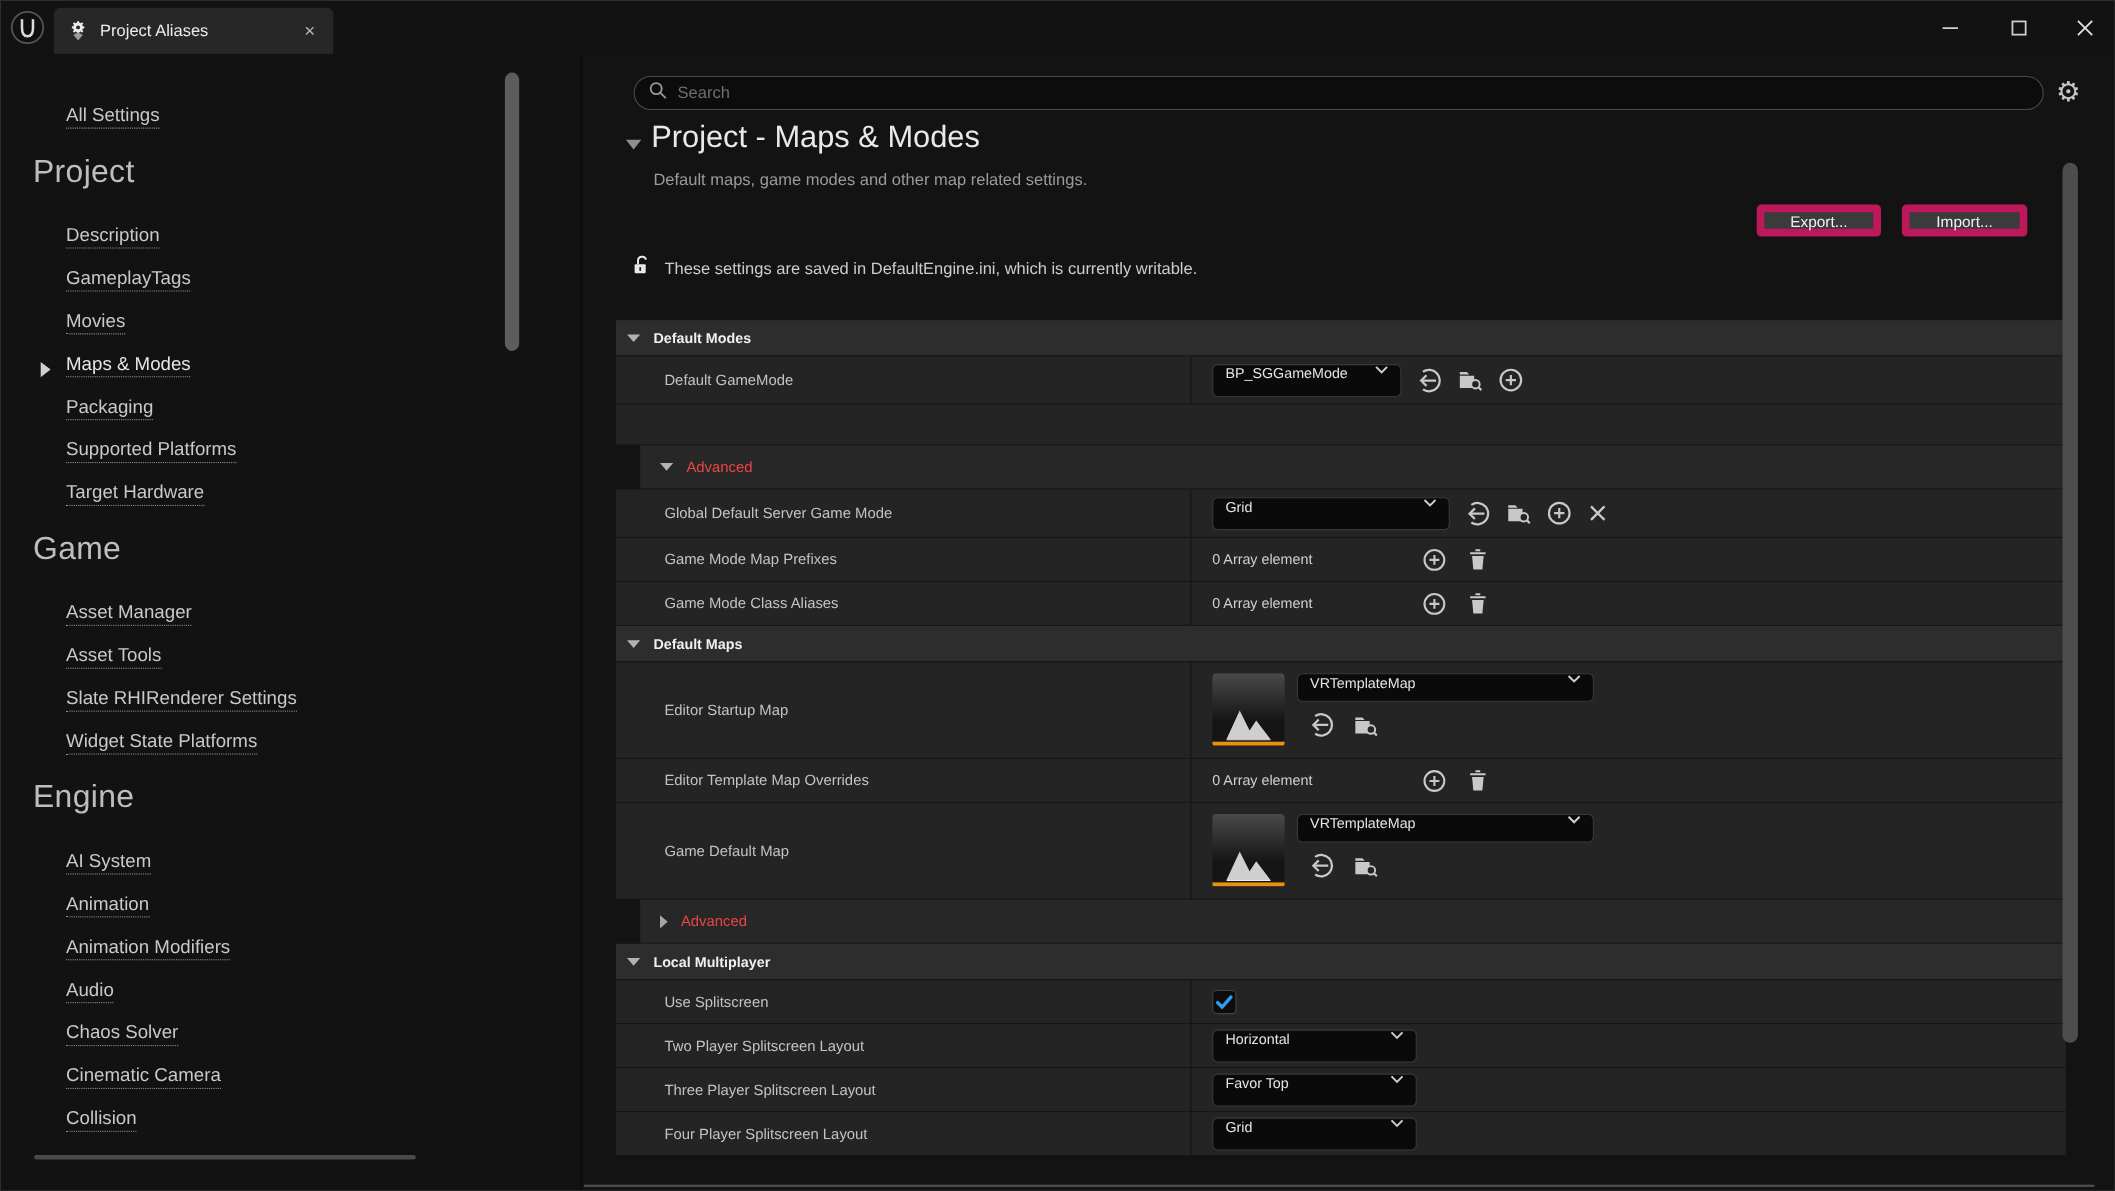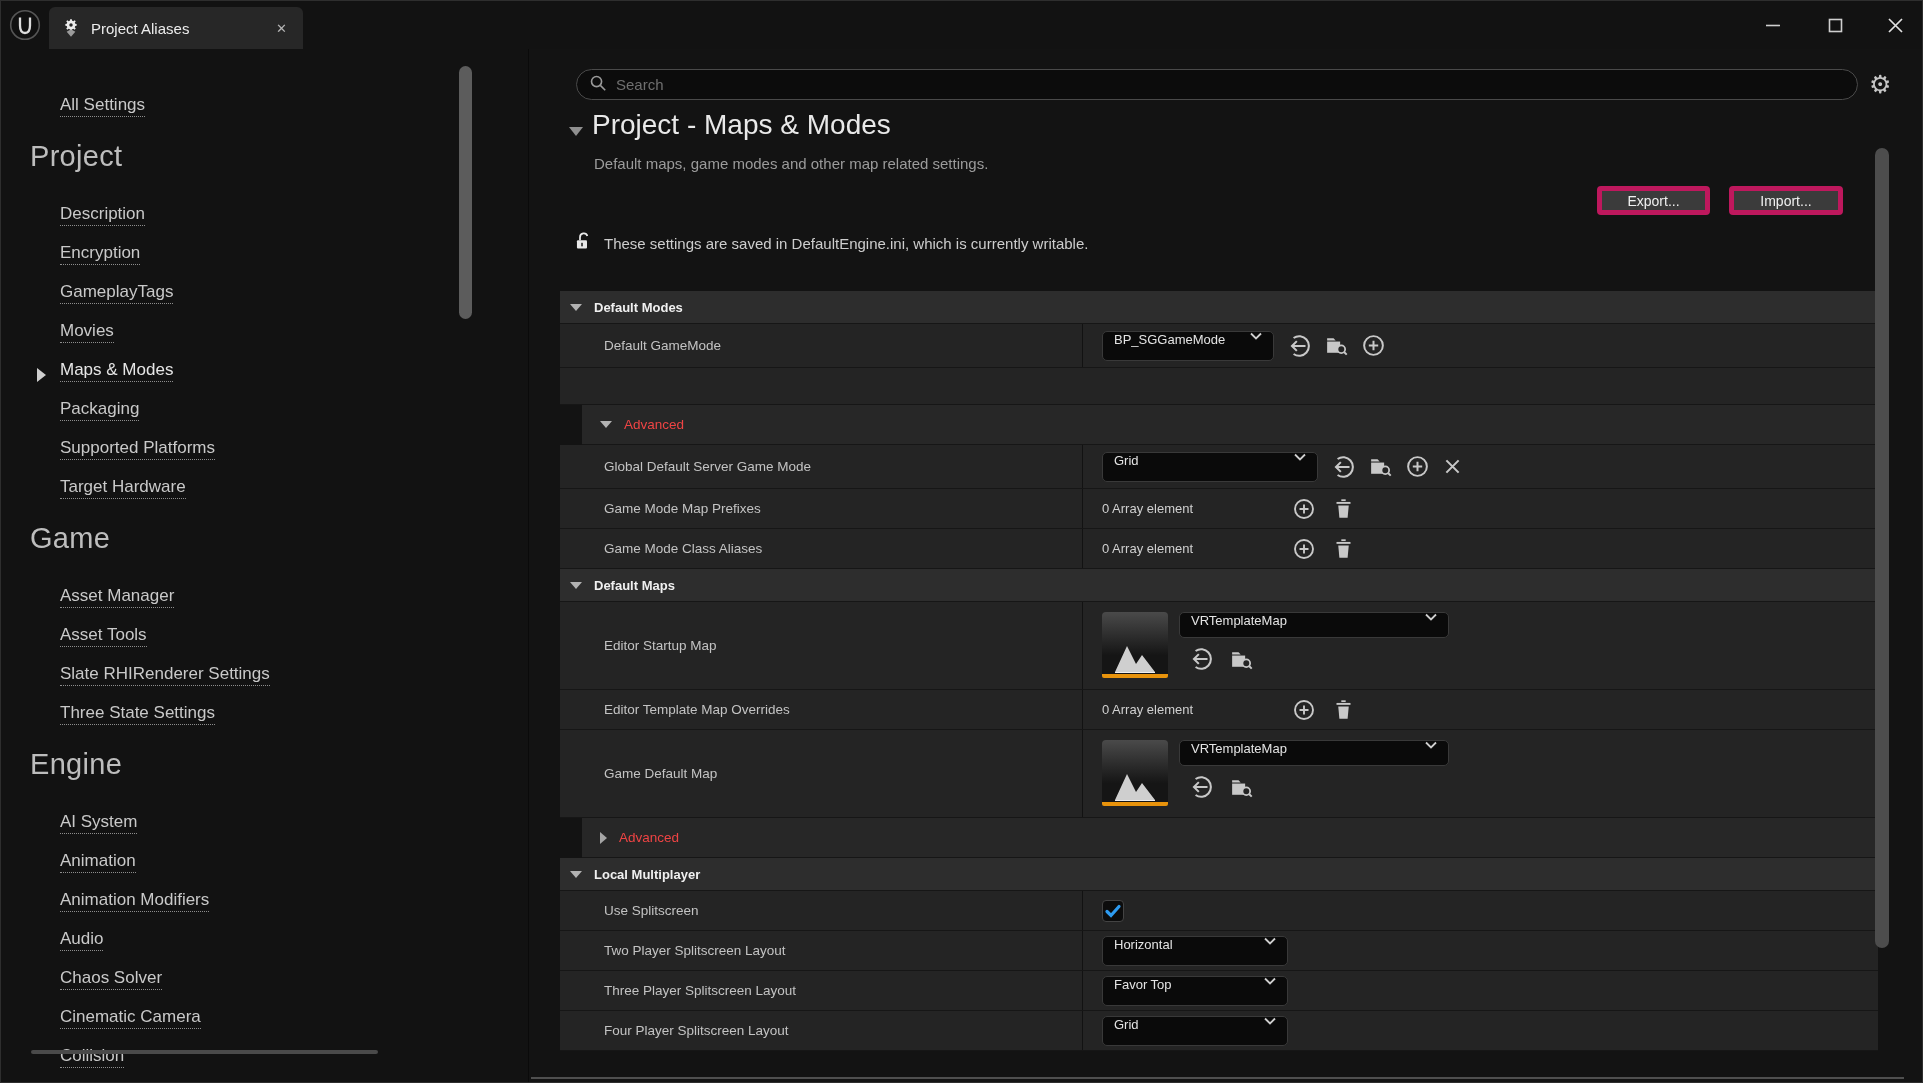--- a/index.html
+++ b/index.html
@@ -45,21 +45,21 @@
   .searchbox input { flex:1; background:transparent; border:none; outline:none;
                      color:#cfcfcf; font-size:15px; font-family:"Liberation Sans", sans-serif; margin-left:9px; }
   .searchbox input::placeholder { color:#6f6f6f; }
   .gear { position:absolute; left:1340px; top:18px; font-size:25px; color:#c6c6c6; line-height:34px; }
 
   .page-tri { position:absolute; left:40px; top:78px; width:0; height:0;
               border-left:7px solid transparent; border-right:7px solid transparent; border-top:9px solid #8f8f8f; }
   .page-title { position:absolute; left:63px; top:60px; color:#e9e9e9; font-size:28px; }
   .page-subtitle { position:absolute; left:65px; top:106px; color:#9b9b9b; font-size:15px; }
 
-  .btn { position:absolute; top:137px; height:29px; background:#3b3b3b; border:5px solid #be185d; border-radius:4px;
+  .btn { position:absolute; top:137px; height:29px; background:#3b3b3b; border:7px solid #be185d; border-radius:4px;
          color:#f0f0f0; font-size:14px; display:flex; align-items:center; justify-content:center; }
   .btn-export { left:1068px; width:113px; }
   .btn-import { left:1200px; width:114px; }
 
   .notice { position:absolute; left:44px; top:182px; display:flex; align-items:center; }
   .notice-text { color:#cdcdcd; font-size:15px; margin-left:10px; }
 
   
   .rows { position:absolute; left:31px; top:242px; width:1318px; }
   .row { display:flex; background:#242424; border-bottom:1px solid #161616; }
@@ -147,23 +147,20 @@
   <div class="sidebar">
     <div class="side-link-row first">
       <span class="side-link">All Settings</span>
     </div>
 
     <div class="side-section-title">Project</div>
     <div class="side-link-row">
         <span class="side-link">Description</span>
       </div>
     <div class="side-link-row">
-        <span class="side-link">Encryption</span>
-      </div>
-    <div class="side-link-row">
         <span class="side-link">GameplayTags</span>
       </div>
     <div class="side-link-row">
         <span class="side-link">Movies</span>
       </div>
     <div class="side-link-row active">
       <span class="active-tri"></span>
       <span class="side-link">Maps &amp; Modes</span>
     </div>
     <div class="side-link-row">
@@ -180,21 +177,21 @@
     <div class="side-link-row">
         <span class="side-link">Asset Manager</span>
       </div>
     <div class="side-link-row">
         <span class="side-link">Asset Tools</span>
       </div>
     <div class="side-link-row">
         <span class="side-link">Slate RHIRenderer Settings</span>
       </div>
     <div class="side-link-row">
-        <span class="side-link">Three State Settings</span>
+        <span class="side-link">Widget State Platforms</span>
       </div>
 
     <div class="side-section-title">Engine</div>
     <div class="side-link-row">
         <span class="side-link">AI System</span>
       </div>
     <div class="side-link-row">
         <span class="side-link">Animation</span>
       </div>
     <div class="side-link-row">

